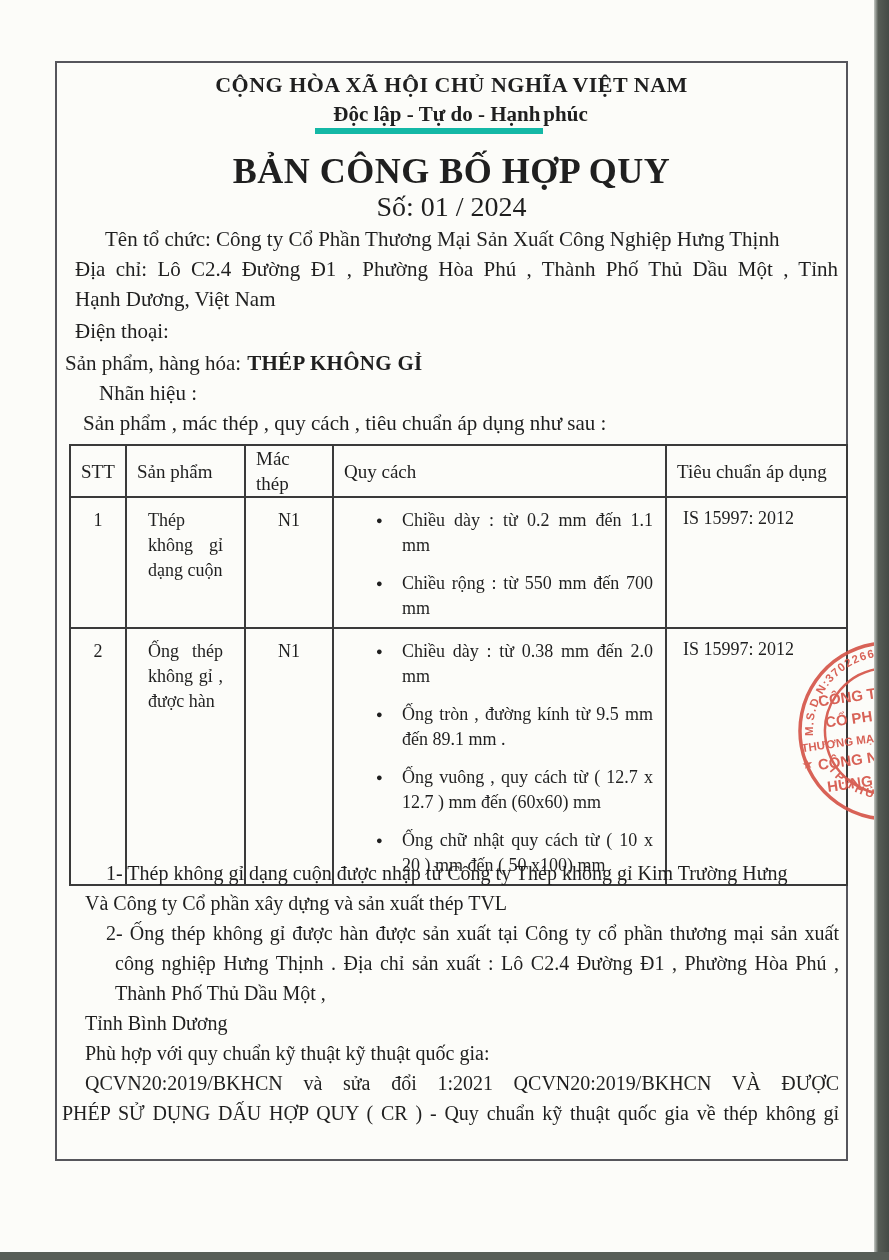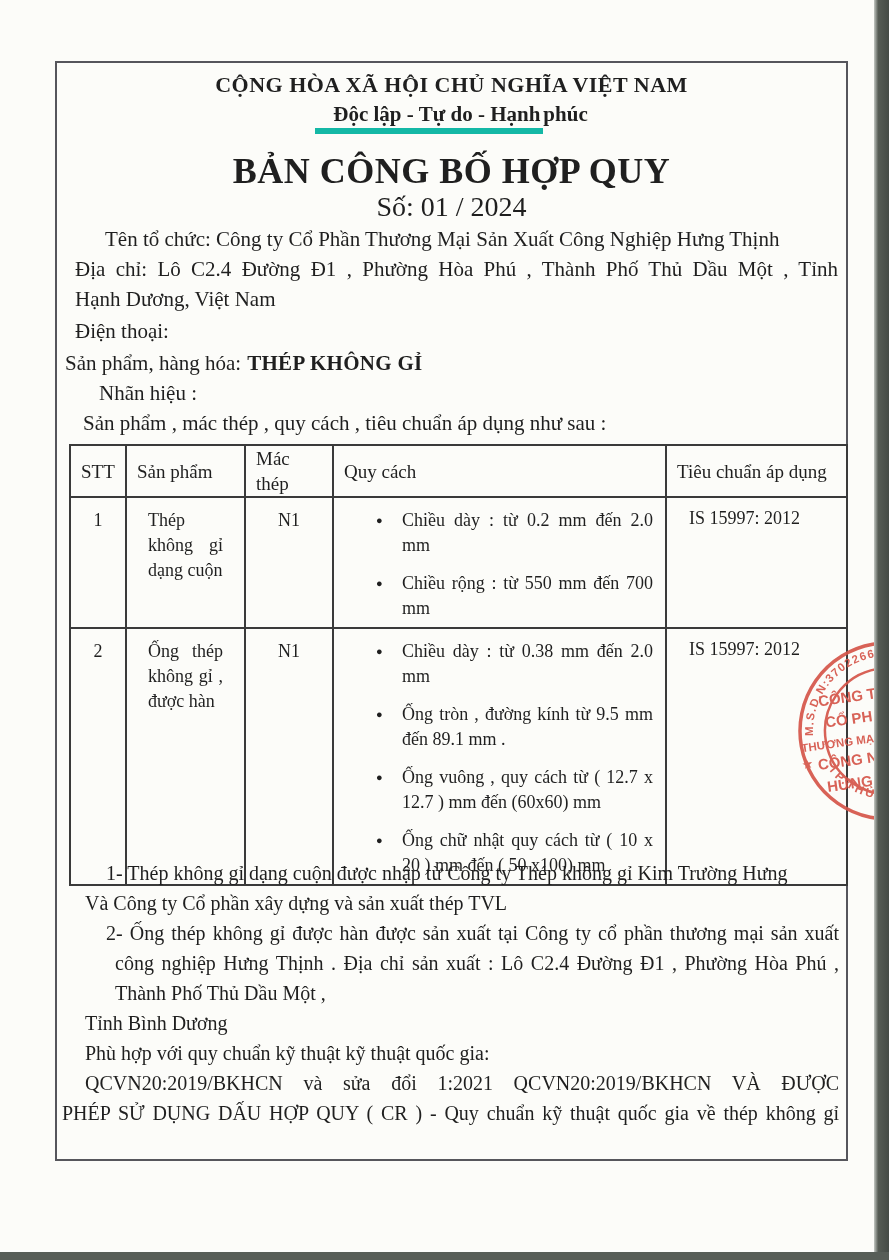--- a/index.html
+++ b/index.html
@@ -41,21 +41,21 @@
   table.spec{position:absolute;left:69px;top:444px;width:777px;border-collapse:collapse;
     table-layout:fixed;font-size:18px;line-height:25px;z-index:2;}
   table.spec th,table.spec td{border:2px solid #3a3a3a;vertical-align:top;}
   table.spec thead th{height:43px;vertical-align:middle;font-weight:normal;
     text-align:left;padding:0 10px;font-size:19px;}
   th.h-stt{text-align:center;padding:0 2px;}
   td.c-stt{text-align:center;padding-top:10px;}
   td.c-prod{padding:10px 21px;text-align:justify;}
   td.c-grade{text-align:center;padding-top:10px;}
   td.c-specs{padding:10px 8px 6px 0;}
-  td.c-std{padding:8px 8px 0 22px;}
+  td.c-std{padding:8px 8px 0 16px;}
   tr.r1{height:93px;} tr.r2{height:238px;}
   .spec-item{display:flex;margin:0 0 13px 0;}
   .spec-item:last-child{margin-bottom:0;}
   .blt{width:26px;margin-left:42px;flex:0 0 auto;font-size:15px;line-height:25px;}
   .btx{flex:1 1 auto;text-align:justify;padding-right:4px;}
 
   .notes{position:absolute;left:62px;top:858px;width:777px;font-size:20px;z-index:2;}
   .nline{line-height:30px;white-space:nowrap;}
   .nline.n0{padding-left:23px;}
   .nline.n1{padding-left:44px;}
@@ -112,21 +112,21 @@
       </tr>
     </thead>
     <tbody>
         <tr class="r1">
           <td class="c-stt">1</td>
           <td class="c-prod">Thép không gỉ dạng cuộn</td>
           <td class="c-grade">N1</td>
           <td class="c-specs">
             <div class="spec-item">
               <span class="blt" style="font-size: 11px;">●</span>
-              <span class="btx">Chiều dày : từ 0.2 mm đến 2.0 mm</span>
+              <span class="btx">Chiều dày : từ 0.2 mm đến 1.1 mm</span>
             </div>
             <div class="spec-item">
               <span class="blt" style="font-size: 11px;">●</span>
               <span class="btx">Chiều rộng : từ 550 mm đến 700 mm</span>
             </div>
           </td>
           <td class="c-std">IS 15997: 2012</td>
         </tr>
         <tr class="r2">
           <td class="c-stt">2</td>

